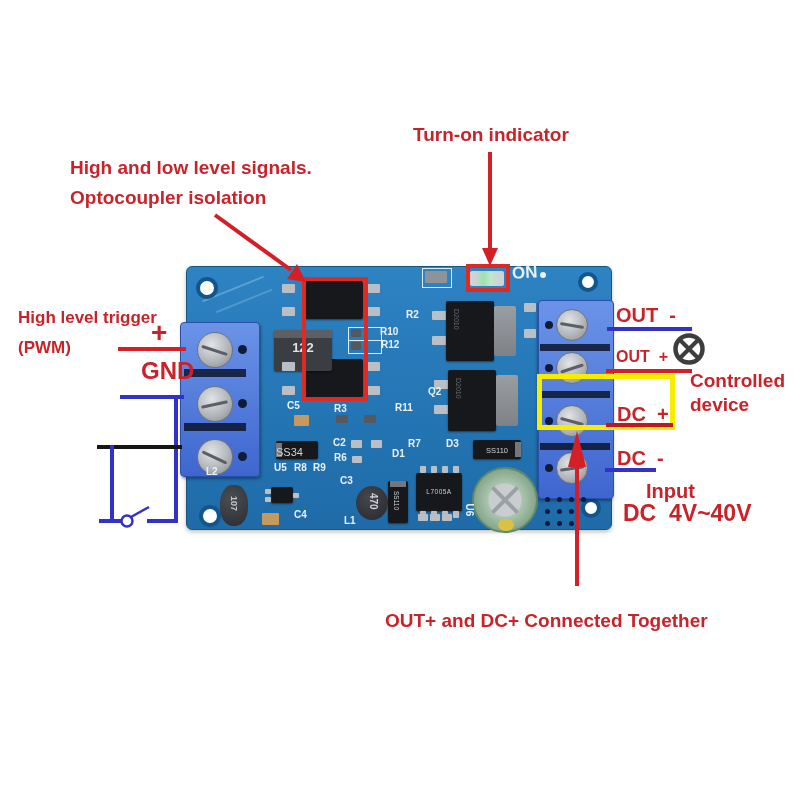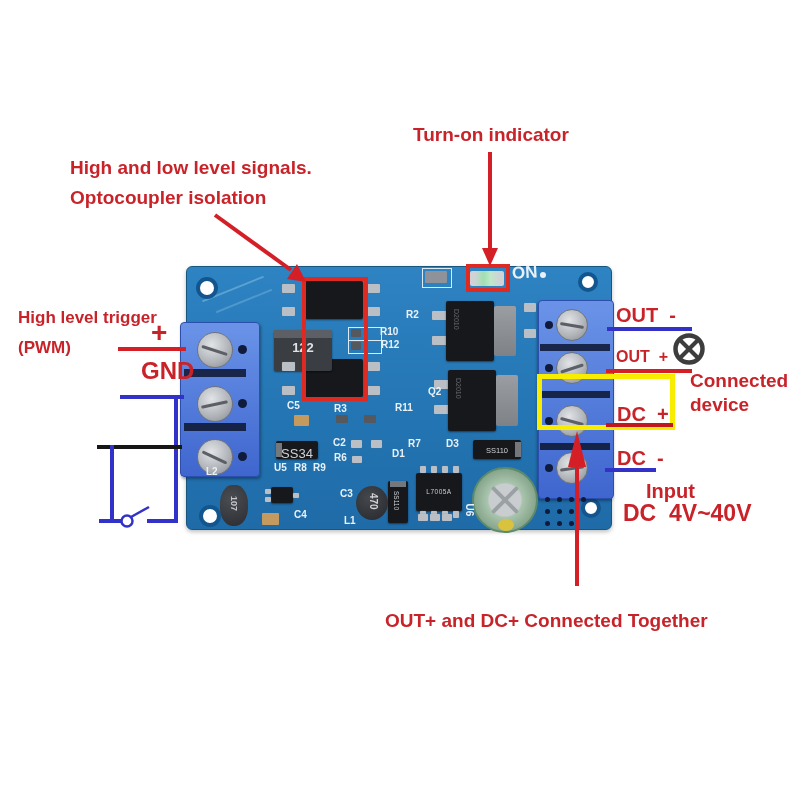--- a/index.html
+++ b/index.html
@@ -90,21 +90,21 @@
 
   <div class="pad" style="left:434px;top:380px;width:15px;height:9px;"></div>
   <div class="pad" style="left:434px;top:405px;width:15px;height:9px;"></div>
   <div class="blk" style="left:448px;top:370px;width:48px;height:61px;">
     <div class="abs" style="left:14px;top:8px;color:#63666b;font-size:7px;transform:rotate(90deg);transform-origin:left top;">D2010</div>
   </div>
   <div class="abs" style="left:496px;top:375px;width:22px;height:51px;background:linear-gradient(180deg,#9a9da2,#7e8287);border-radius:2px;"></div>
 
   <div class="blk" style="left:276px;top:441px;width:42px;height:18px;">
     <div class="abs" style="left:0;top:2px;width:6px;height:14px;background:#74787c;"></div>
-    <div class="abs" style="width:100%;top:5px;text-align:center;color:#cfd3d6;font-size:13px;">SS34</div>
+    <div class="abs" style="width:100%;top:5px;color:#cfd3d6;font-size:11px;">SS34</div>
   </div>
   <div class="blk" style="left:473px;top:440px;width:48px;height:19px;">
     <div class="abs" style="right:0;top:2px;width:6px;height:15px;background:#74787c;"></div>
     <div class="abs" style="width:100%;top:6px;text-align:center;color:#cfd3d6;font-size:7.5px;">SS110</div>
   </div>
   <div class="blk" style="left:388px;top:481px;width:20px;height:42px;">
     <div class="abs" style="left:2px;top:0;width:16px;height:6px;background:#74787c;"></div>
     <div class="abs" style="left:12px;top:10px;color:#cfd3d6;font-size:6.5px;transform:rotate(90deg);transform-origin:left top;">SS110</div>
   </div>
 
@@ -189,21 +189,21 @@
   <span class="silk" style="left:334px;top:404px;">R3</span>
   <span class="silk" style="left:360px;top:403px;margin-left:35px;">R11</span>
   <span class="silk" style="left:333px;top:438px;">C2</span>
   <span class="silk" style="left:408px;top:439px;">R7</span>
   <span class="silk" style="left:334px;top:453px;">R6</span>
   <span class="silk" style="left:392px;top:449px;">D1</span>
   <span class="silk" style="left:446px;top:439px;">D3</span>
   <span class="silk" style="left:274px;top:463px;">U5</span>
   <span class="silk" style="left:294px;top:463px;">R8</span>
   <span class="silk" style="left:313px;top:463px;">R9</span>
-  <span class="silk" style="left:332px;top:489px;padding-left:8px;">C3</span>
+  <span class="silk" style="left:332px;top:476px;padding-left:8px;">C3</span>
   <span class="silk" style="left:206px;top:467px;">L2</span>
   <span class="silk" style="left:294px;top:510px;">C4</span>
   <span class="silk" style="left:344px;top:516px;">L1</span>
   <span class="silk" style="left:463px;top:505px;transform:rotate(90deg);">U6</span>
   <span class="silk" style="left:428px;top:387px;">Q2</span>
 
   <div class="abs" style="left:302px;top:277px;width:66px;height:124px;border:4px solid #dd2a22;box-sizing:border-box;"></div>
   <div class="abs" style="left:466px;top:264px;width:44px;height:28px;border:4px solid #dd2a22;box-sizing:border-box;"></div>
   <div class="abs" style="left:537px;top:374px;width:138px;height:56px;border:5px solid #f8ec00;box-sizing:border-box;"></div>
 
@@ -238,21 +238,21 @@
 
   <div class="lbl" style="left:413px;top:125px;font-size:19px;">Turn-on indicator</div>
   <div class="lbl" style="left:70px;top:158px;font-size:19px;">High and low level signals.</div>
   <div class="lbl" style="left:18px;top:309px;font-size:17px;">High level trigger</div>
   <div class="lbl" style="left:70px;top:188px;font-size:19px;">Optocoupler isolation</div>
   <div class="lbl" style="left:18px;top:339px;font-size:17px;">(PWM)</div>
   <div class="lbl" style="left:151px;top:318px;font-size:28px;">+</div>
   <div class="lbl" style="left:141px;top:358px;font-size:24px;">GND</div>
   <div class="lbl" style="left:616px;top:304px;font-size:20px;">OUT  -</div>
   <div class="lbl" style="left:616px;top:348px;font-size:16px;">OUT  +</div>
-  <div class="lbl" style="left:690px;top:371px;font-size:19px;">Connected</div>
+  <div class="lbl" style="left:690px;top:371px;font-size:19px;">Controlled</div>
   <div class="lbl" style="left:690px;top:395px;font-size:19px;">device</div>
   <div class="lbl" style="left:617px;top:403px;font-size:20px;">DC  +</div>
   <div class="lbl" style="left:617px;top:447px;font-size:20px;">DC  -</div>
   <div class="lbl" style="left:646px;top:480px;font-size:20px;">Input</div>
   <div class="lbl" style="left:623px;top:501px;font-size:23px;">DC  4V~40V</div>
   <div class="lbl" style="left:385px;top:611px;font-size:19px;">OUT+ and DC+ Connected Together</div>
 
 </div>
 
 </body></html>

